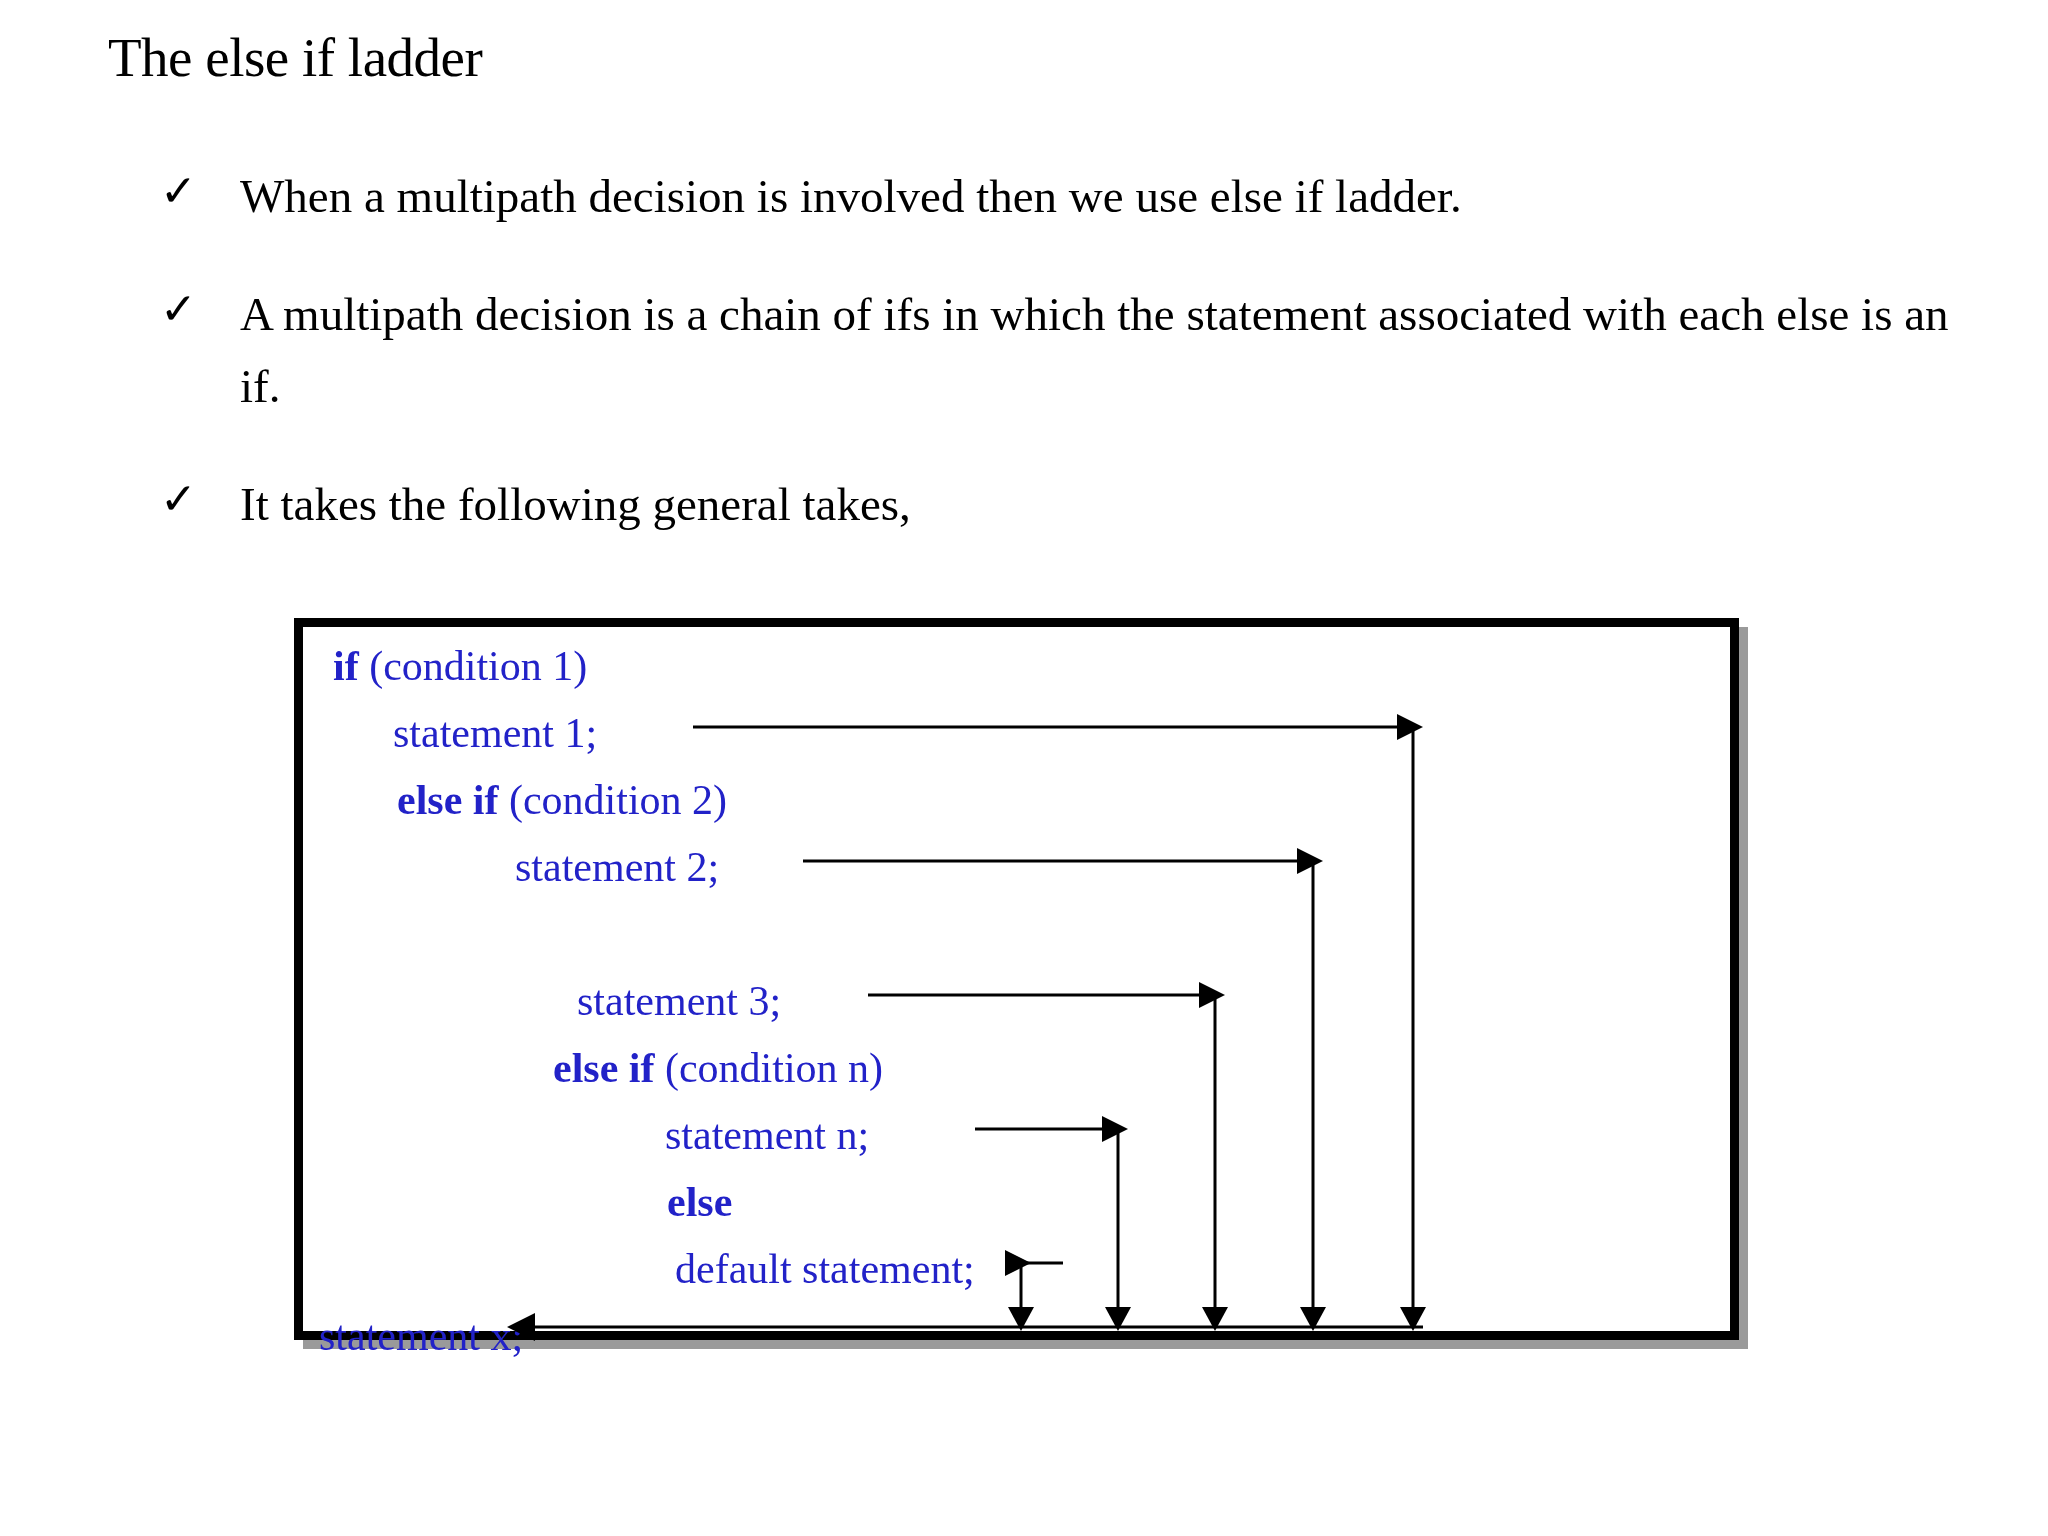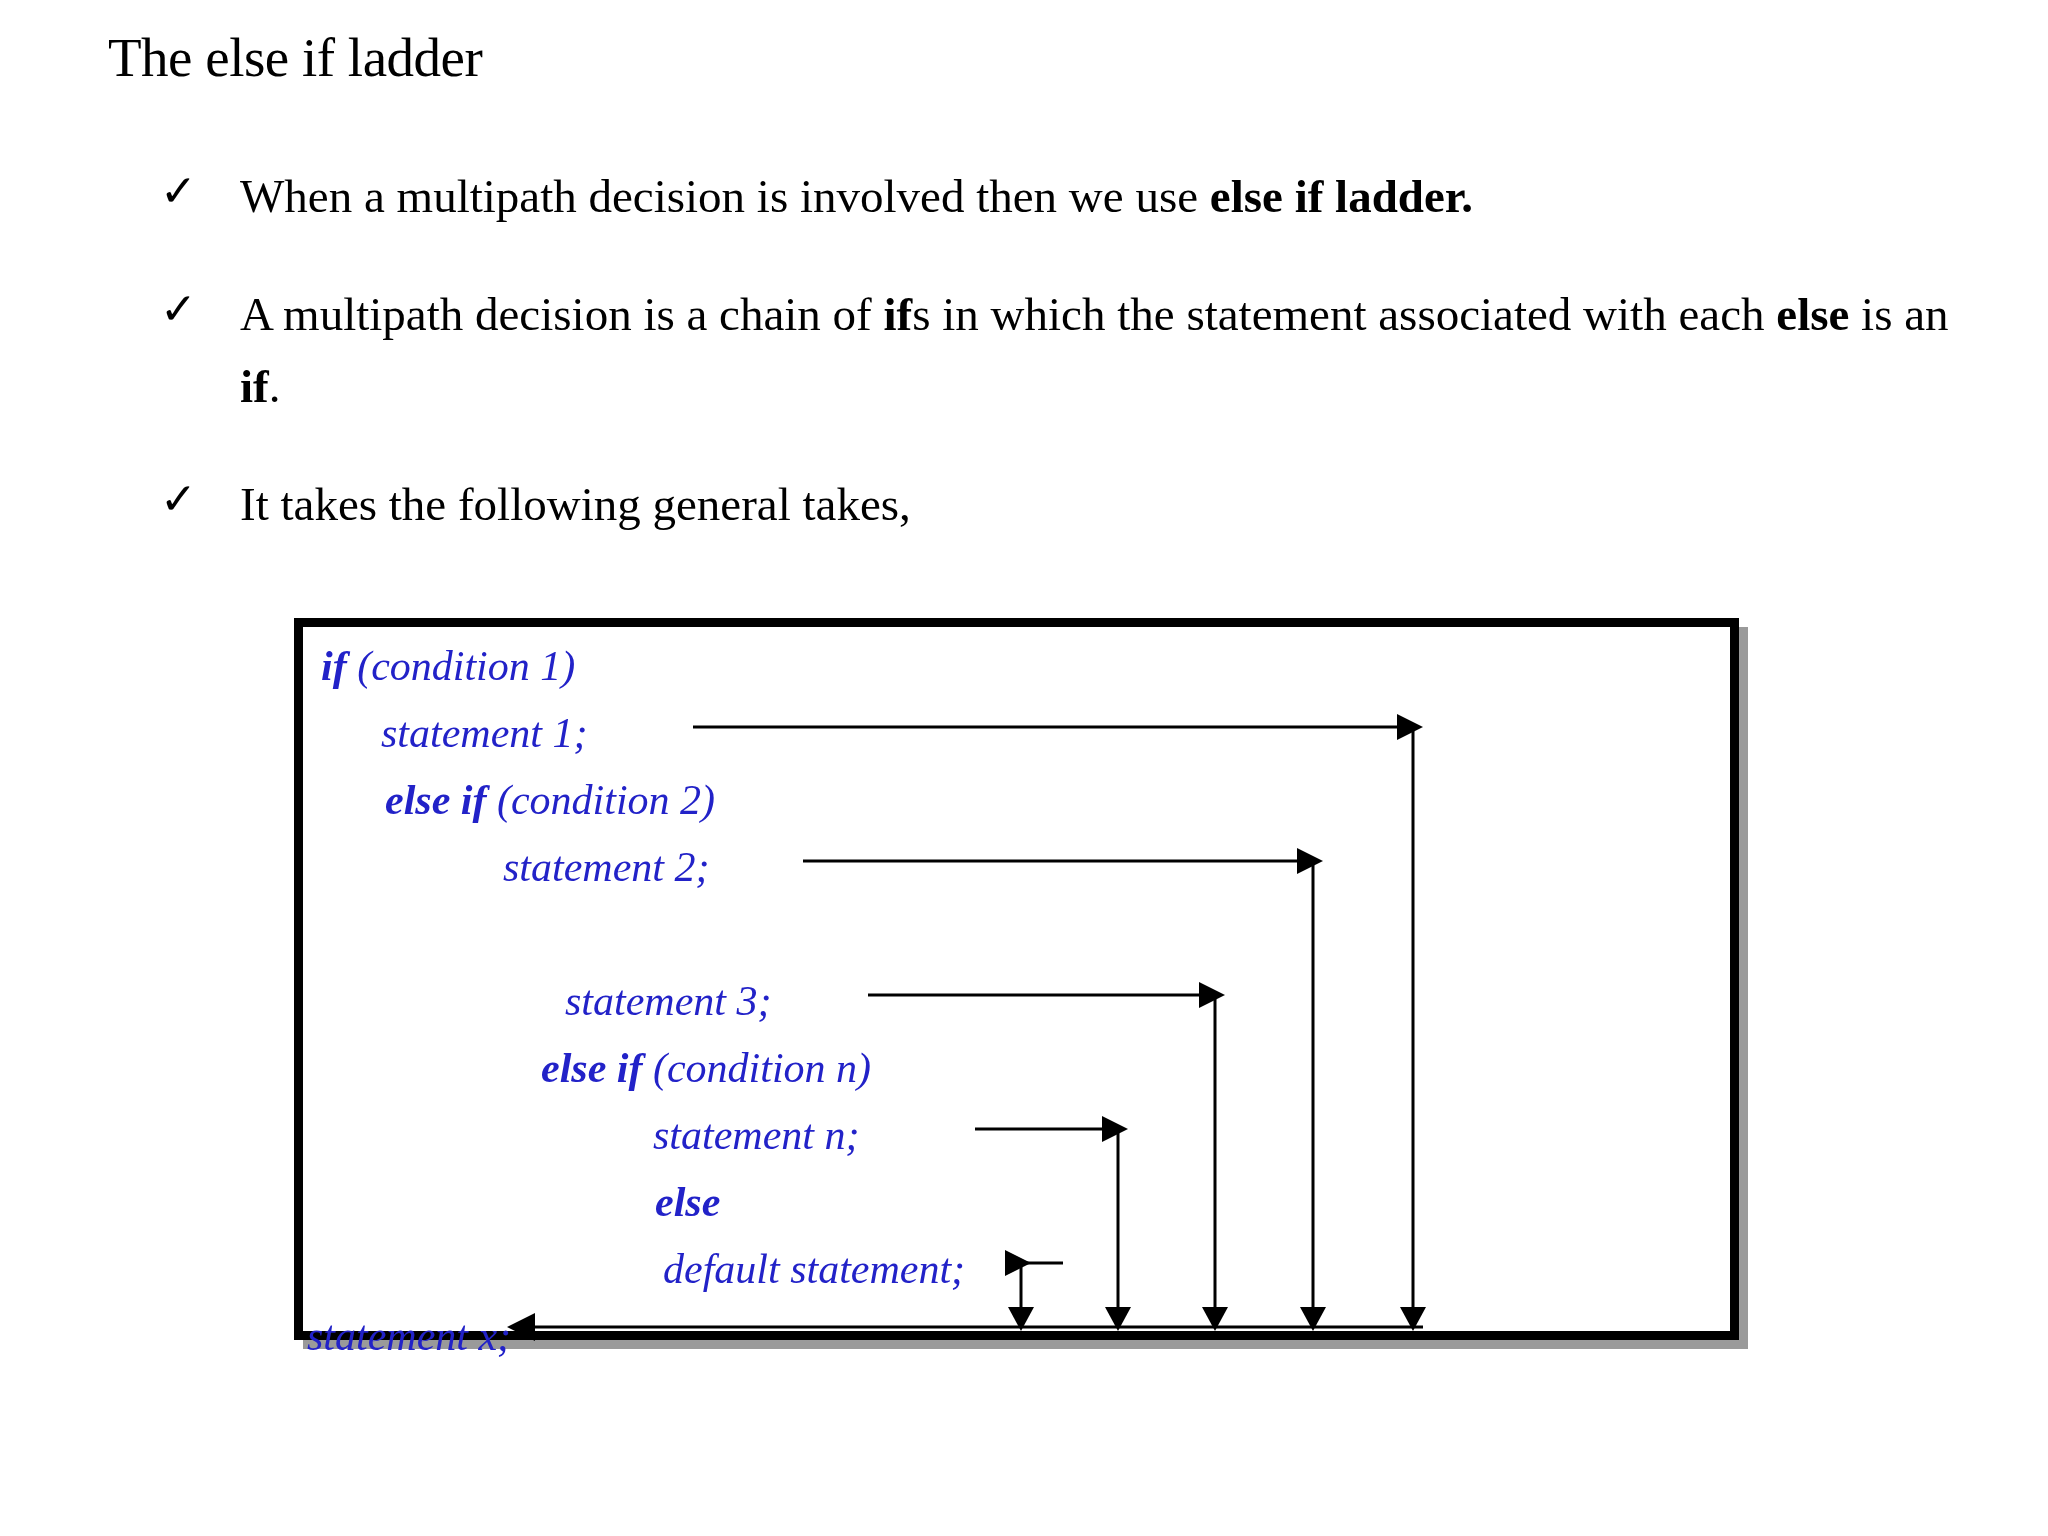--- a/index.html
+++ b/index.html
@@ -46,21 +46,21 @@
     line-height: 62px;
     color: #000000;
     font-family: "DejaVu Sans", sans-serif;
   }
   .bullet-text {
     flex: 1 1 auto;
     font-size: 47px;
     line-height: 72px;
     color: #000000;
   }
-  .bullet-text b { font-weight: bold; }
+  .bullet-text b { font-weight: normal; }
 
   
   #code-box-shadow {
     position: absolute;
     left: 303px;
     top: 627px;
     width: 1445px;
     height: 722px;
     background: #9a9a9a;
   }
@@ -69,25 +69,24 @@
     left: 294px;
     top: 618px;
     width: 1445px;
     height: 722px;
     background: #ffffff;
     border: 9px solid #000000;
     box-sizing: border-box;
   }
   #code-surface {
     position: absolute;
-    left: 0;
+    left: 12px;
     top: 0;
     width: 100%;
     height: 100%;
-    font-style: italic;
   }
   .code-line {
     position: absolute;
     color: #2222C8;
     font-size: 42px;
     line-height: 42px;
     white-space: nowrap;
     font-family: "Liberation Serif", "DejaVu Serif", serif;
   }
   .code-kw { font-weight: bold; }

